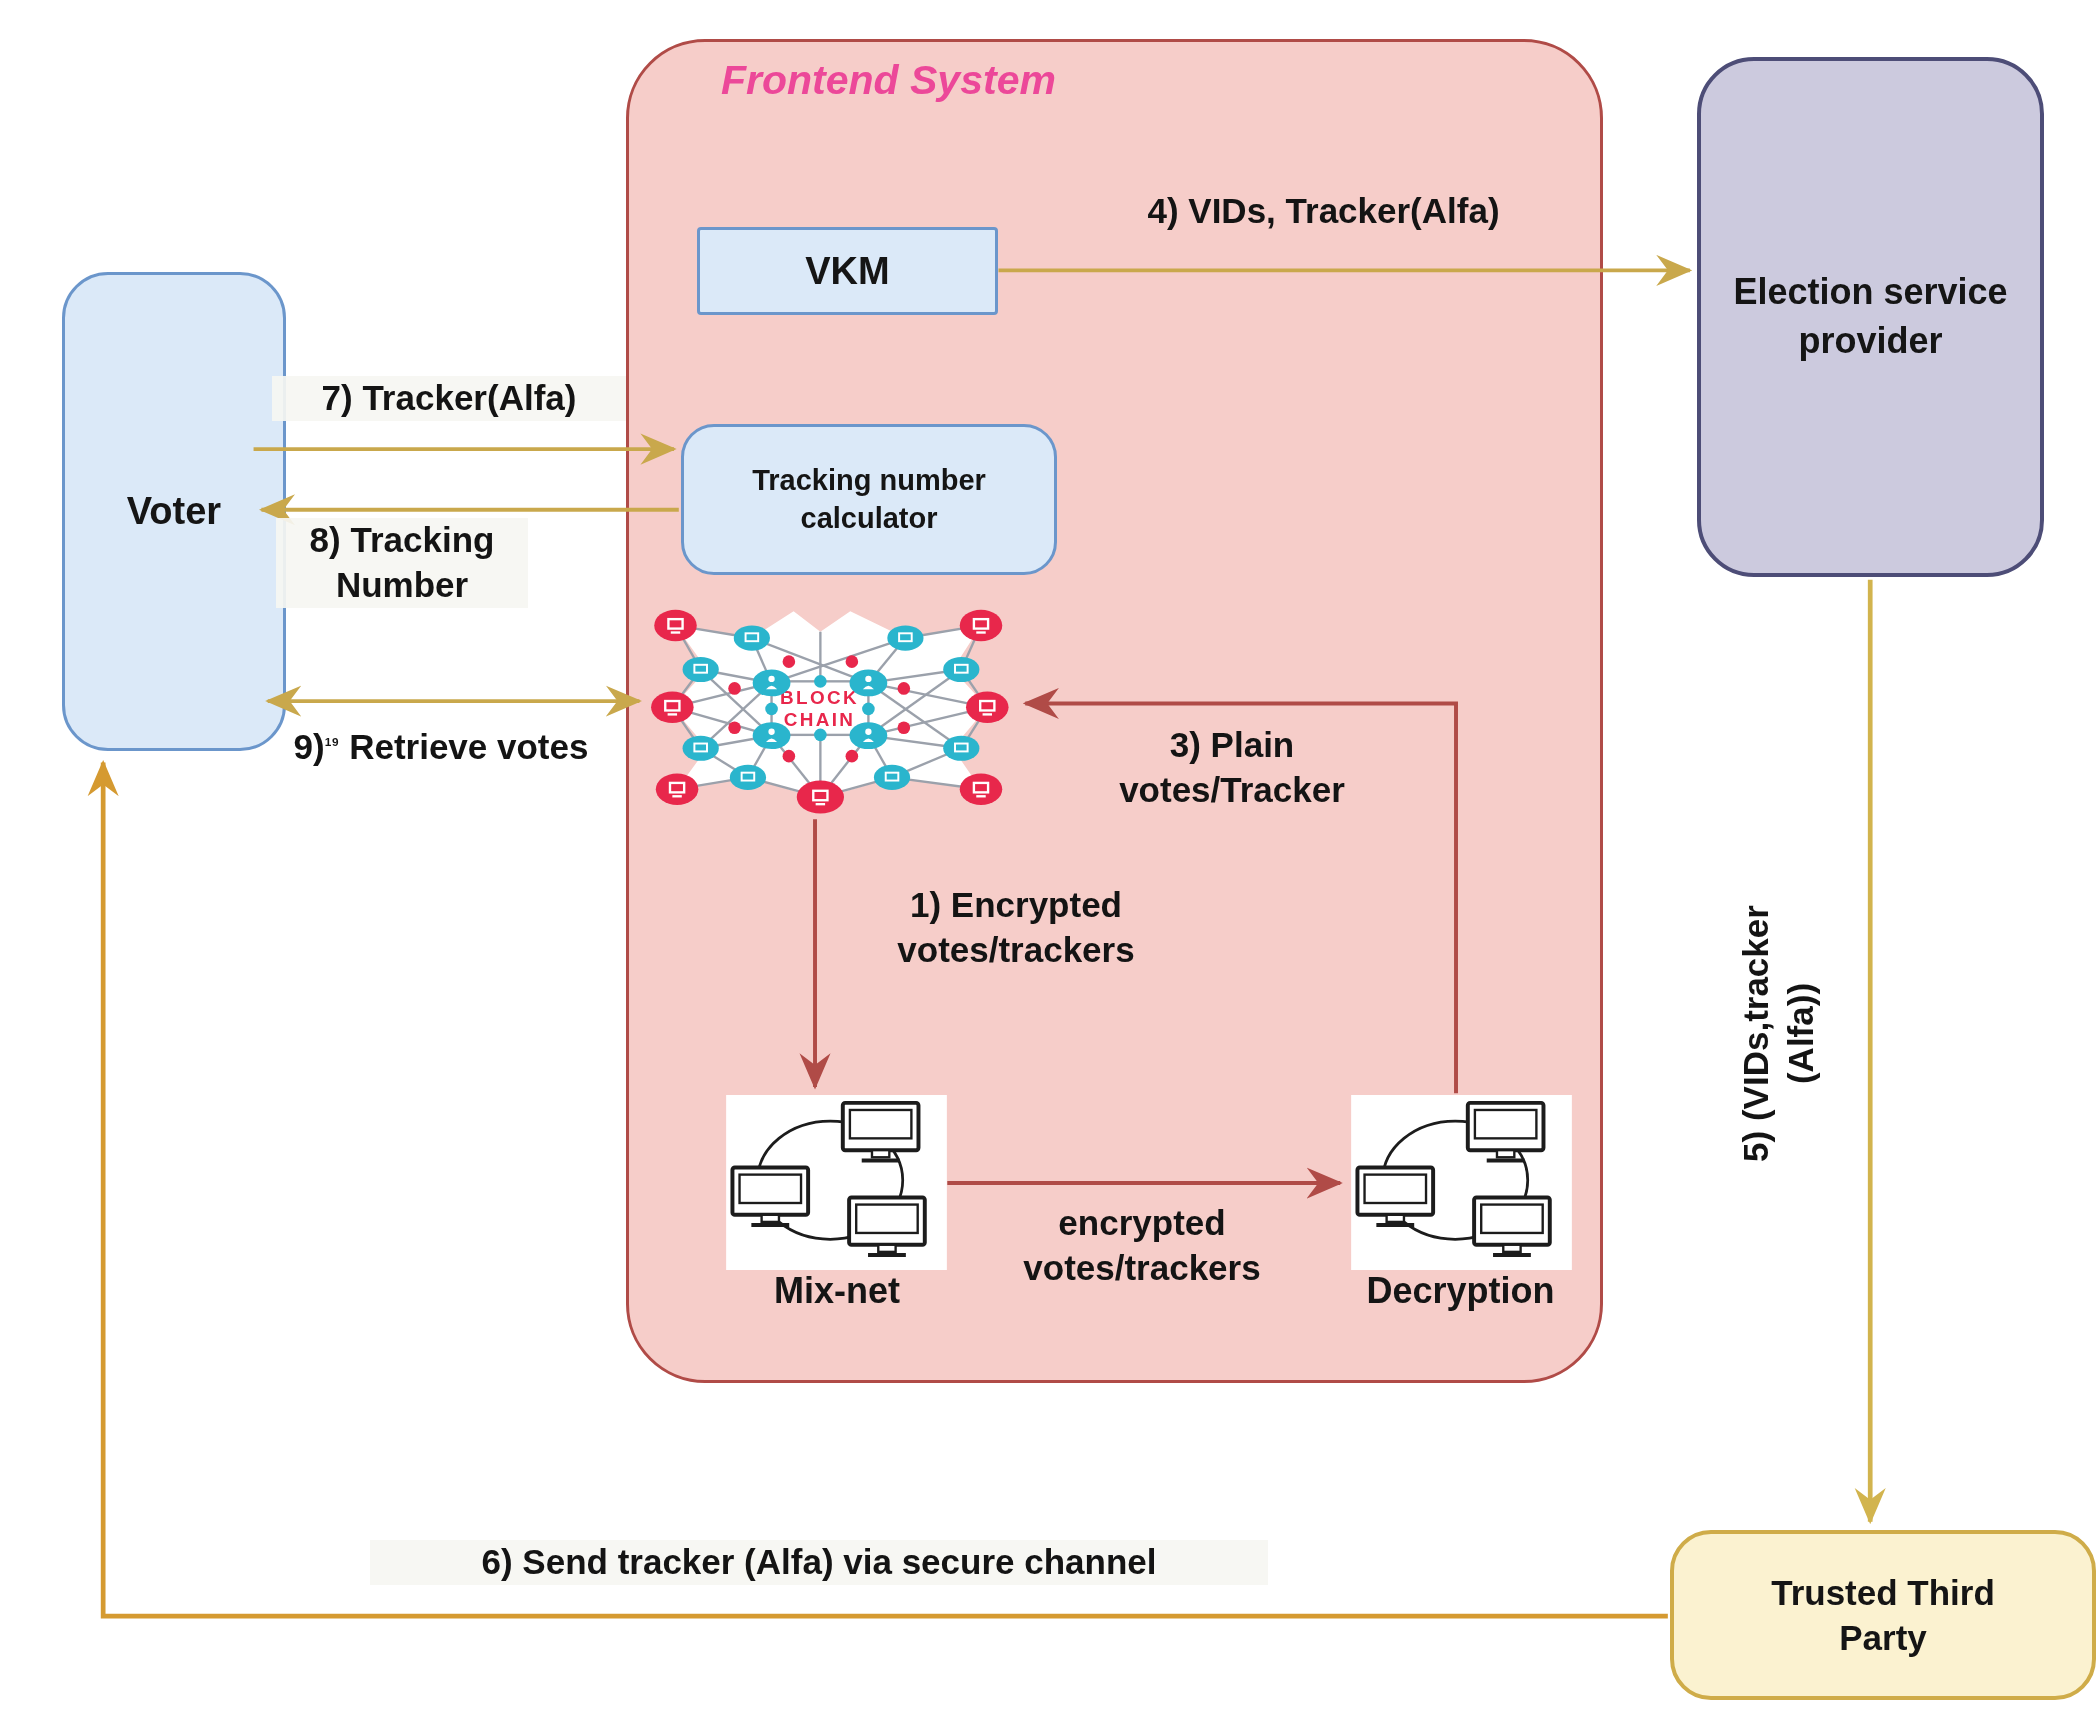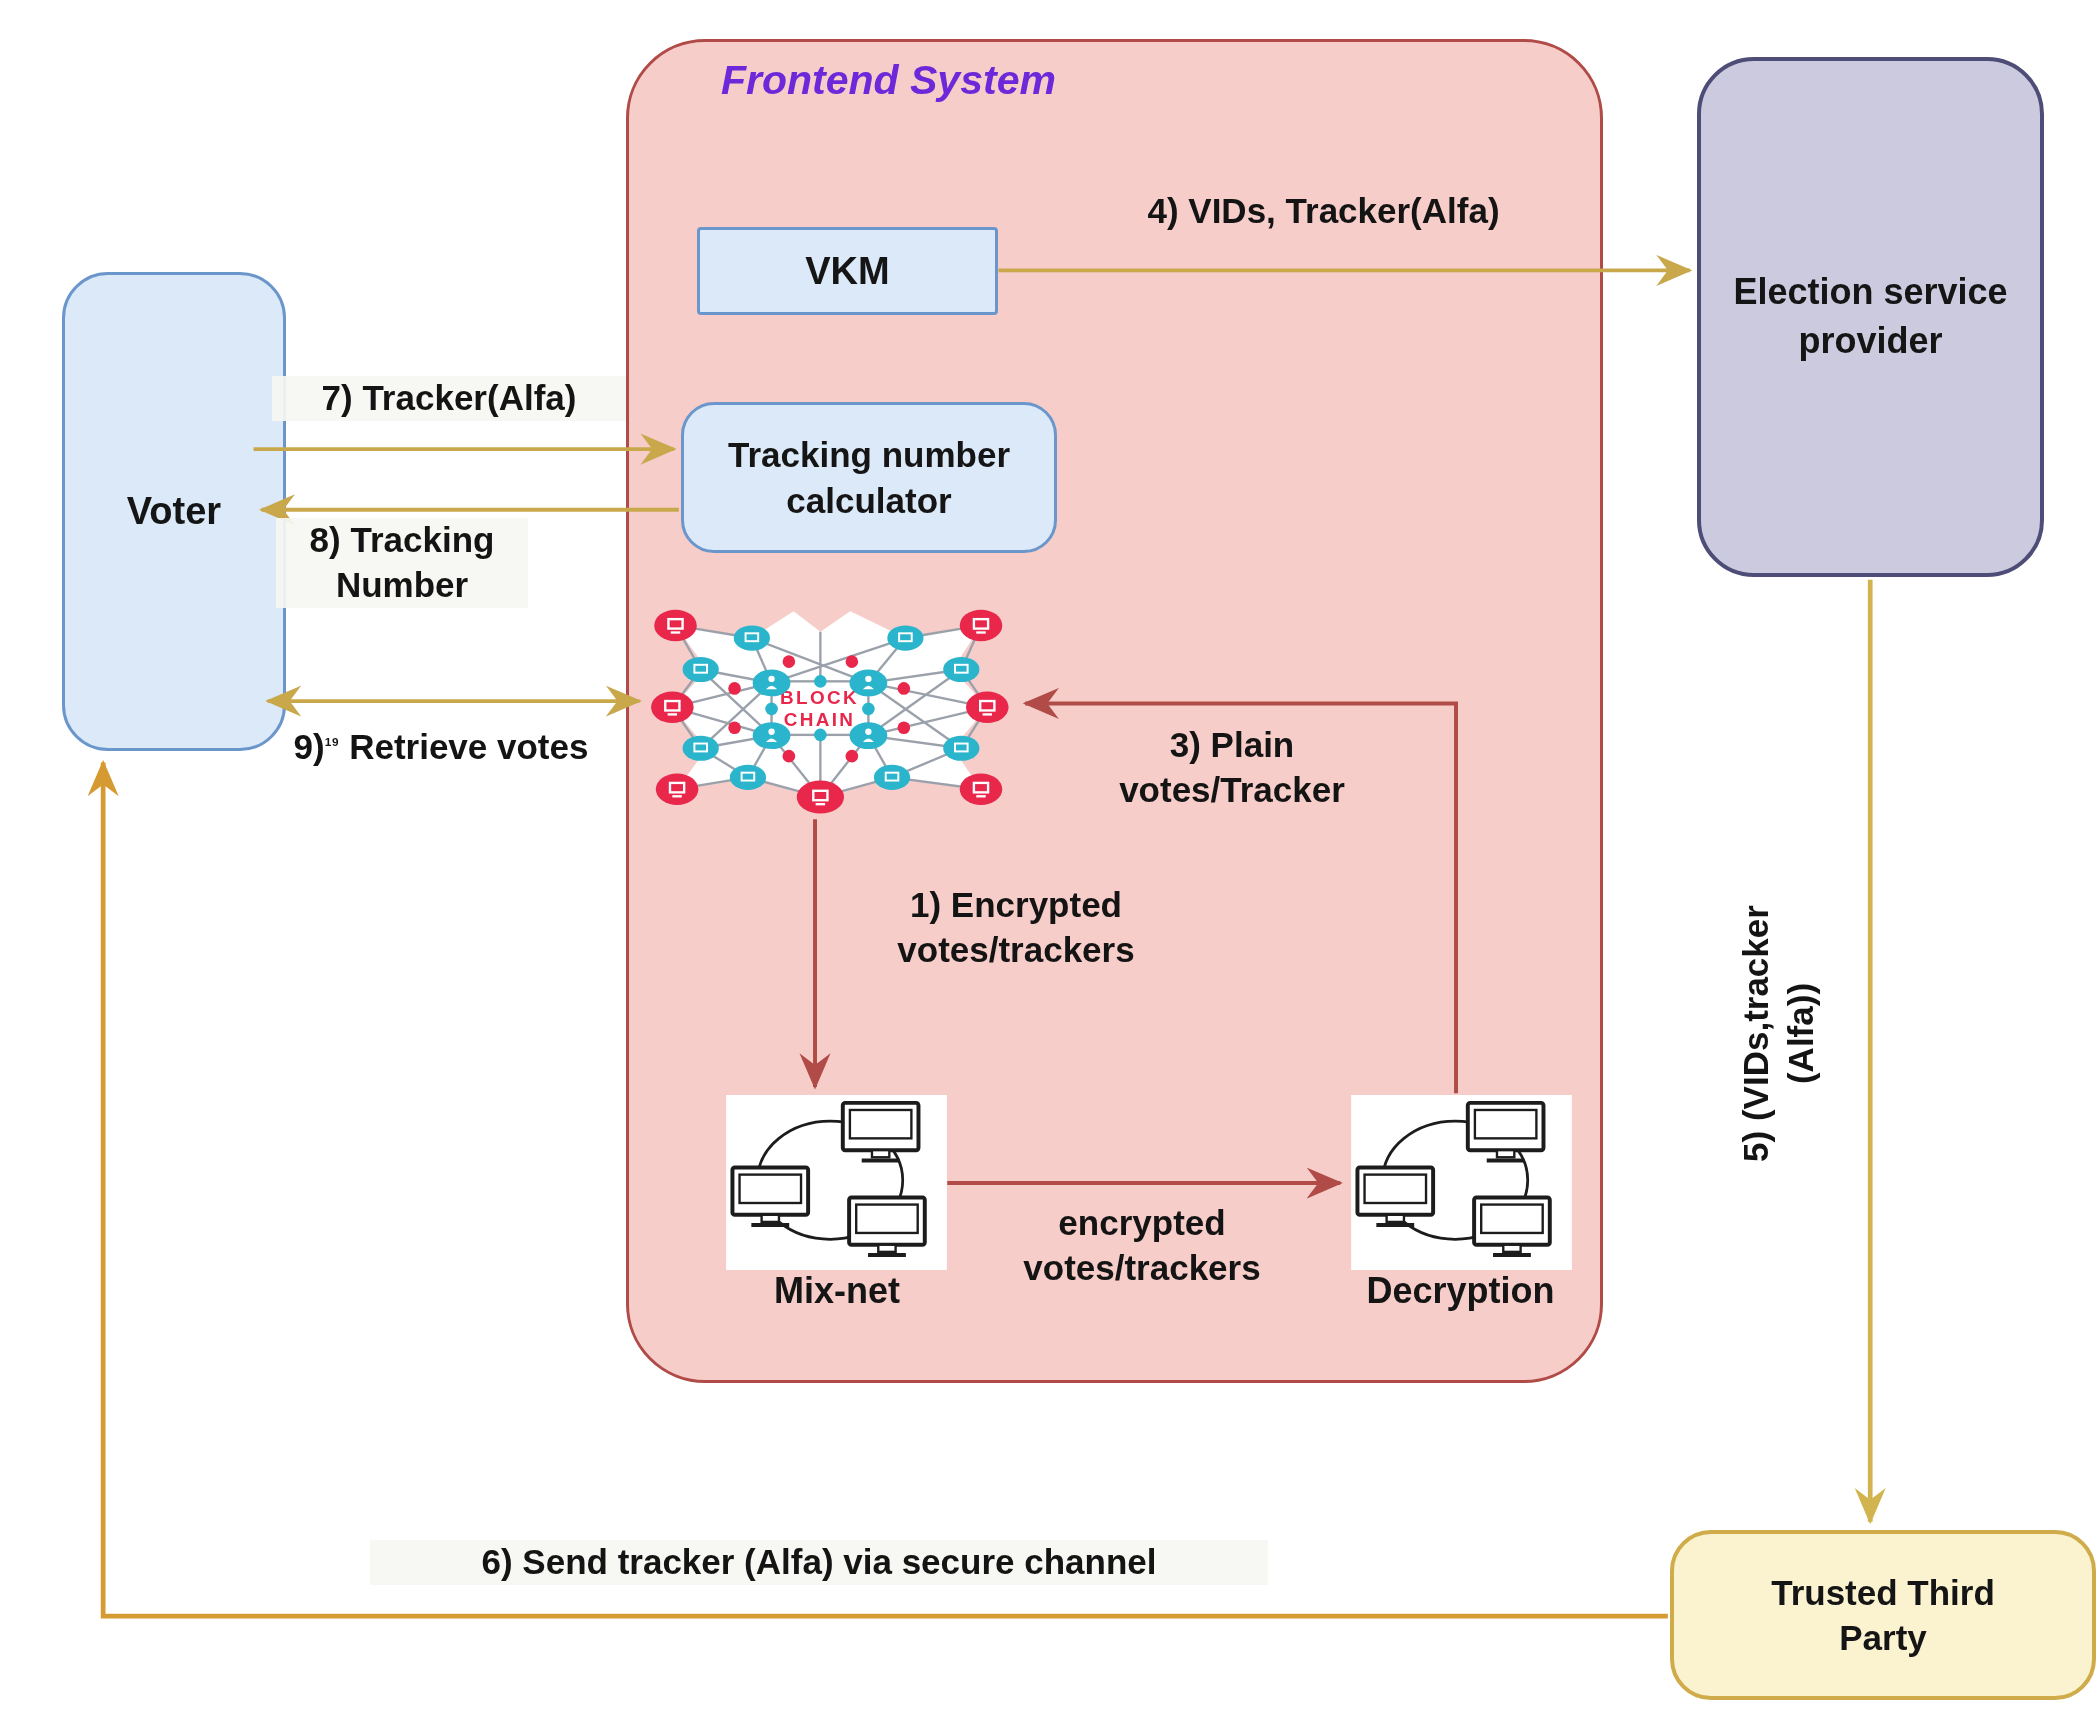--- a/index.html
+++ b/index.html
@@ -3,27 +3,27 @@
 <meta charset="utf-8">
 <style>
   html,body{margin:0;padding:0;background:#fff;}
   .canvas{position:relative;width:2097px;height:1729px;background:#ffffff;
           font-family:"Liberation Sans",sans-serif;overflow:hidden;color:#111;}
   .box{position:absolute;box-sizing:border-box;display:flex;flex-direction:column;
        align-items:center;justify-content:center;text-align:center;font-weight:bold;color:#151515;}
   .frontend{left:626px;top:39px;width:977px;height:1344px;background:#f6cdc9;
             border:3.9px solid #b04b47;border-radius:79px;}
   .frontend-title{position:absolute;left:721px;top:57px;font-size:41px;font-weight:bold;
-            font-style:italic;color:#6d28d9;}
+            font-style:italic;color:#ec4899;}
   .voter{left:30px;top:272px;width:224px;height:479px;background:#dbe9f8;
          border:3.2px solid #6b96cb;border-radius:46px;font-size:38px;margin-left:32px;}
   .vkm{left:697px;top:227px;width:301px;height:88px;background:#dbe9f8;
        border:3.2px solid #6b96cb;border-radius:4px;font-size:38px;}
-  .tracking{left:681px;top:402px;width:376px;height:151px;background:#dbe9f8;
-       border:3.2px solid #6b96cb;border-radius:33px;font-size:35px;line-height:1.3;}
+  .tracking{left:681px;top:424px;width:376px;height:151px;background:#dbe9f8;
+       border:3.2px solid #6b96cb;border-radius:33px;font-size:29px;line-height:1.3;}
   .election{left:1697px;top:57px;width:347px;height:520px;background:#cccade;
        border:4.7px solid #4d4d77;border-radius:57px;font-size:36px;line-height:1.35;}
   .ttp{left:1670px;top:1530px;width:426px;height:170px;background:#fbf2d0;
        border:4.7px solid #cfac49;border-radius:41px;font-size:35px;line-height:1.3;}
   .lbl{position:absolute;font-weight:bold;color:#141414;font-size:35px;line-height:1.28;text-align:center;}
   .bg{background:rgba(246,246,242,.92);}
   .icon-img{position:absolute;}
   .node-label{position:absolute;font-weight:bold;font-size:36px;color:#151515;text-align:center;}
   .rot{transform:rotate(-90deg);}
   sup.mark{font-size:11.8px;font-weight:bold;vertical-align:super;letter-spacing:0.8px;}

